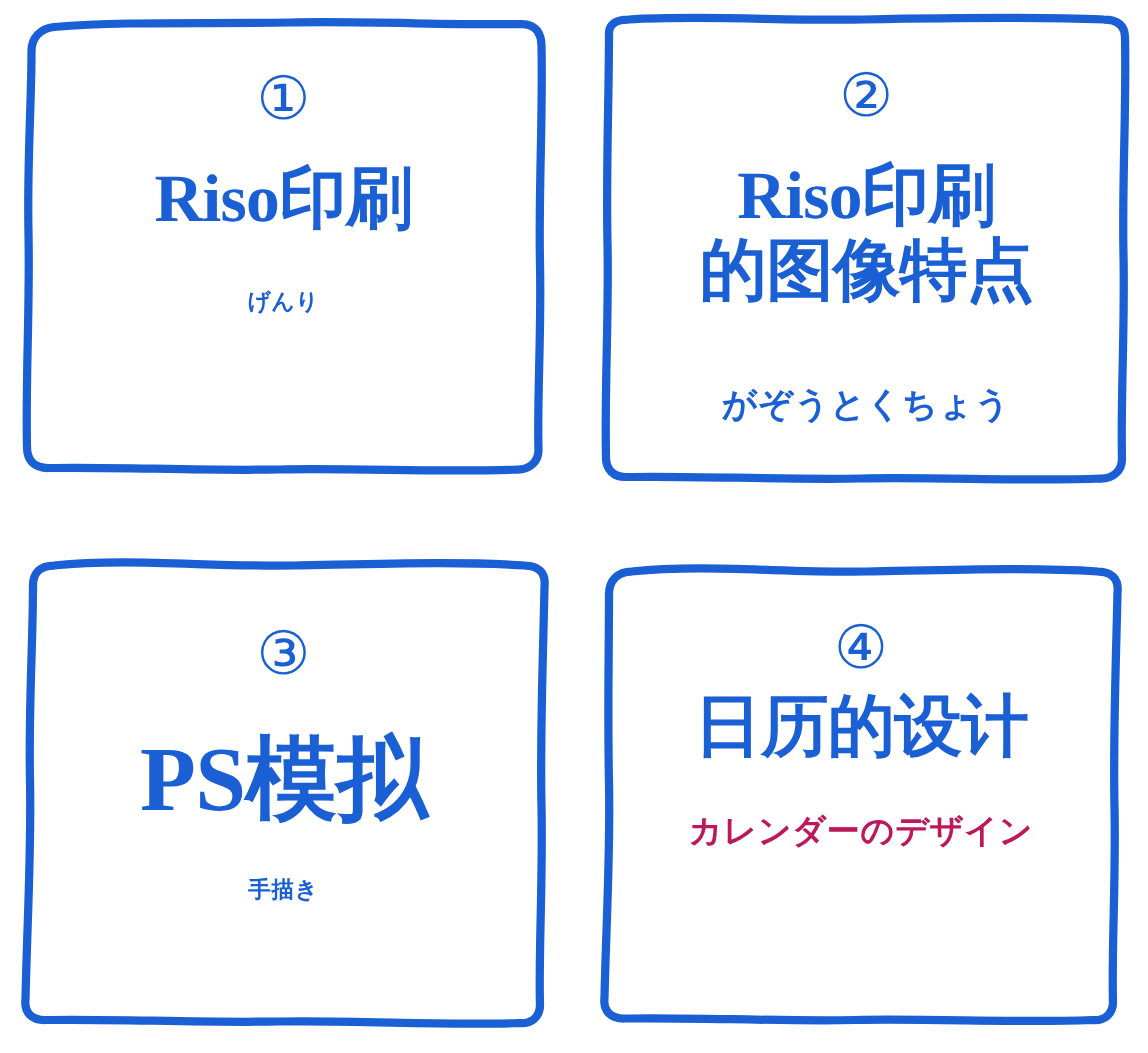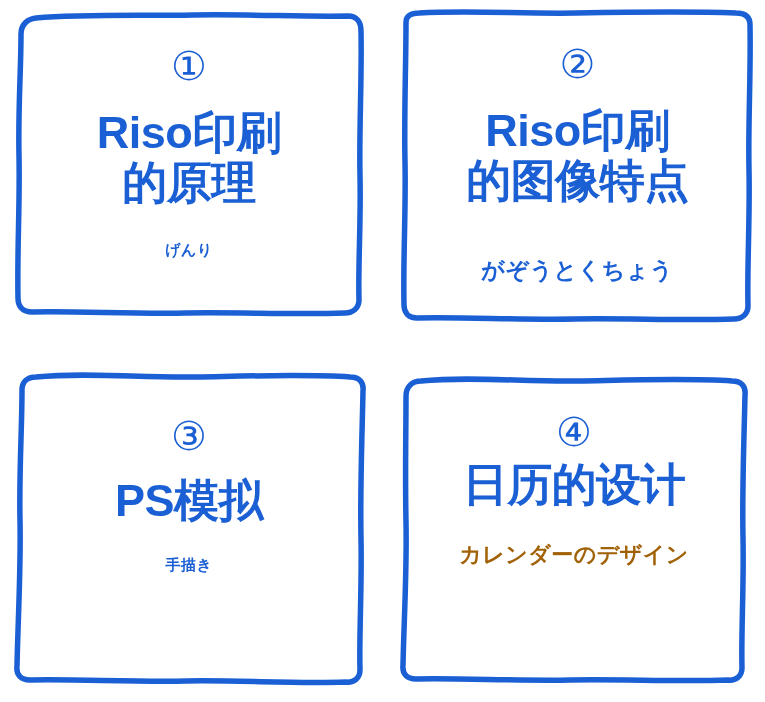--- a/index.html
+++ b/index.html
@@ -53,21 +53,21 @@
   .badge {
     font-family: "DejaVu Sans", sans-serif;
     font-size: 40px;
     line-height: 1;
     font-weight: 400;
     color: #1a5fd4;
     letter-spacing: 0;
   }
 
   .title {
-    font-family: Liberation Sans, sans-serif;
+    font-family: Liberation Serif, serif;
     font-weight: 700;
     font-size: 45px;
     line-height: 1.10;
     text-align: center;
     color: #1a5fd4;
     letter-spacing: -0.5px;
     white-space: nowrap;
   }
   .title .line { display: block; }
 
@@ -90,21 +90,21 @@
 
   #panel-1 .badge    { margin-top: 38px; }
   #panel-1 .title    { margin-top: 22px; font-size: 45px; }
   #panel-1 .subtitle { margin-top: 36px; }
 
   #panel-2 .badge    { margin-top: 38px; }
   #panel-2 .title    { margin-top: 22px; font-size: 45px; }
   #panel-2 .subtitle { margin-top: 54px; font-size: 23px; }
 
   #panel-3 .badge    { margin-top: 48px; }
-  #panel-3 .title    { margin-top: 20px; font-size: 45px; }
+  #panel-3 .title    { margin-top: 31px; font-size: 61px; }
   #panel-3 .subtitle { margin-top: 32px; }
 
   #panel-4 .badge    { margin-top: 42px; }
   #panel-4 .title    { margin-top: 8px; font-size: 45px; }
   #panel-4 .subtitle { margin-top: 34px; font-size: 22px; }
 </style>
 </head>
 <body style="background: rgb(255, 255, 255);">
 
 <div id="grid">
@@ -113,21 +113,20 @@
     <svg class="frame" viewBox="0 0 362 315" preserveAspectRatio="none">
       <path d="M13,26 C13,17 19,11 28,10 C75,6 130,8 186,7 C240,6 296,9 340,8 C349,8 353,14 353,23
                C354,70 351,120 352,168 C353,214 350,258 351,292 C351,300 345,305 337,305
                C288,307 232,304 178,305 C124,306 68,303 24,304 C15,304 10,299 10,290
                C9,244 12,196 11,148 C10,100 13,62 13,26 Z" fill="none" stroke="#1a5fd4" stroke-width="5.5" stroke-linecap="round" stroke-linejoin="round"></path>
     </svg>
     <div class="content" style="color: rgb(26, 95, 212);">
       <div class="badge" style="color: rgb(26, 95, 212);">①</div>
       <div class="title" style="color: rgb(26, 95, 212);">
         <span class="line">Riso印刷</span>
-        <span class="line">的原理</span>
       </div>
       <div class="subtitle" style="color: rgb(26, 95, 212);">げんり</div>
     </div>
   </div>
 
   <div class="panel" id="panel-2">
     <svg class="frame" viewBox="0 0 359 318" preserveAspectRatio="none">
       <path d="M8,16 C8,10 13,7 21,7 C72,4 124,8 178,7 C232,6 288,5 338,7 C347,7 352,11 352,19
                C353,66 350,116 351,164 C352,212 349,262 350,300 C350,308 344,313 336,313
                C286,315 230,312 176,313 C122,314 66,311 19,312 C11,312 6,307 6,299
@@ -164,17 +163,17 @@
       <path d="M10,26 C10,17 16,11 25,11 C74,6 128,12 182,11 C236,10 292,8 336,11 C345,11 350,16 349,25
                C348,72 346,120 347,168 C348,216 345,264 346,298 C346,306 340,311 332,310
                C282,312 228,309 174,310 C120,311 64,308 20,309 C11,309 6,304 7,295
                C8,248 11,200 10,152 C9,104 10,64 10,26 Z" fill="none" stroke="#1a5fd4" stroke-width="5.5" stroke-linecap="round" stroke-linejoin="round"></path>
     </svg>
     <div class="content" style="color: rgb(26, 95, 212);">
       <div class="badge" style="color: rgb(26, 95, 212);">④</div>
       <div class="title" style="color: rgb(26, 95, 212);">
         <span class="line">日历的设计</span>
       </div>
-      <div class="subtitle" style="color: #a16207;">カレンダーのデザイン</div>
+      <div class="subtitle" style="color: #be185d;">カレンダーのデザイン</div>
     </div>
   </div>
 
 </div>
 
 </body></html>

